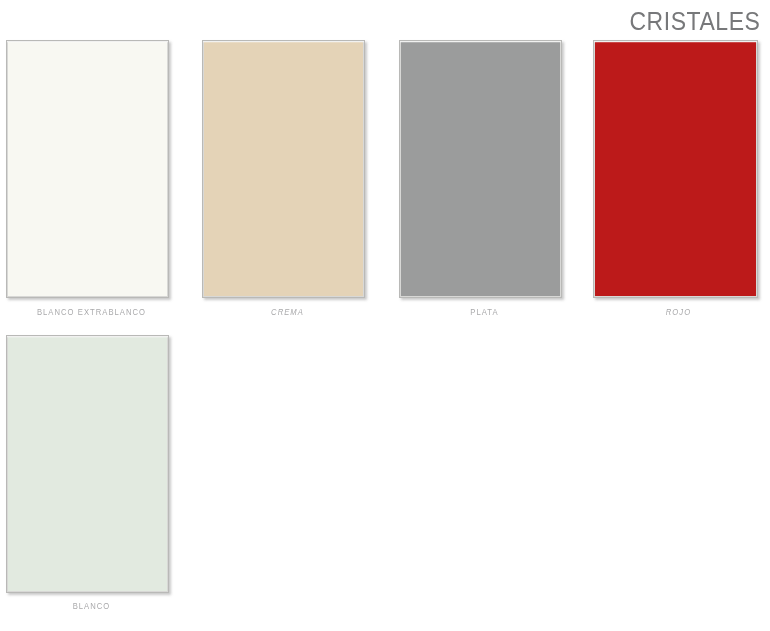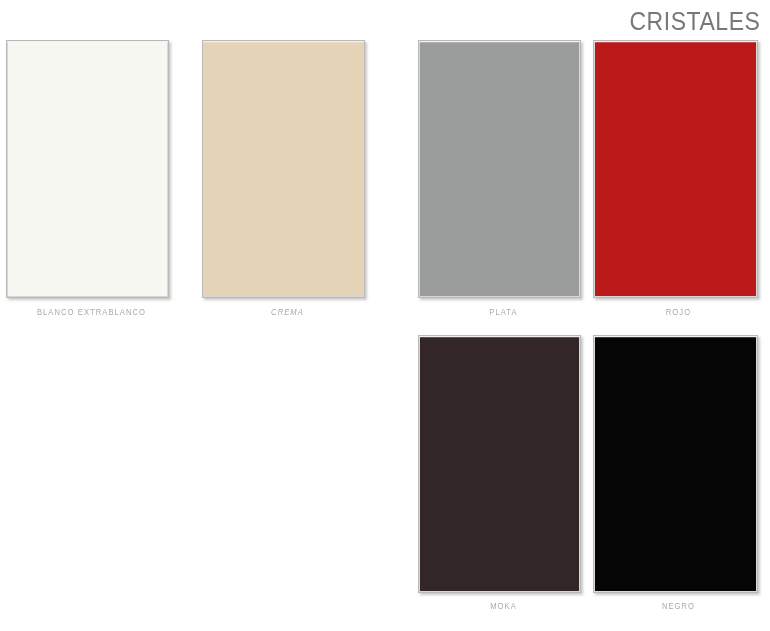--- a/index.html
+++ b/index.html
@@ -60,22 +60,22 @@
   }
 
   .swatch-cell {
     position: absolute;
     top: 0;
     width: 171px;
     height: 295px;
   }
   .swatch-cell.col-0 { left: 6px; }
   .swatch-cell.col-1 { left: 202px; font-style: italic; }
-  .swatch-cell.col-2 { left: 418px; }
-  .swatch-cell.col-3 { left: 593px; }
+  .swatch-cell.col-2 { left: 399px; }
+  .swatch-cell.col-3 { left: 593px; font-style: italic; }
 
   .swatch-cell.col-0 .swatch-chip,
   .swatch-cell.col-1 .swatch-chip { width: 163px; }
   .swatch-cell.col-2 .swatch-chip { width: 163px; }
   .swatch-cell.col-3 .swatch-chip { width: 165px; }
 
   .swatch-chip {
     position: relative;
     height: 258px;
     box-sizing: border-box;
@@ -145,28 +145,24 @@
 
       <div class="swatch-cell col-3">
         <div class="swatch-chip" style="background-color: rgb(188, 26, 26);"></div>
         <div class="swatch-label">ROJO</div>
       </div>
 
     </div>
 
     <div class="swatch-row row-1">
 
+      <div class="swatch-cell col-0">
+        <div class="swatch-chip" style="background-color: rgb(226, 234, 224);"></div>
+        <div class="swatch-label">BLANCO</div>
+      </div>
 
 
-      <div class="swatch-cell col-2">
-        <div class="swatch-chip" style="background-color: rgb(51, 38, 38);"></div>
-        <div class="swatch-label">MOKA</div>
-      </div>
 
-      <div class="swatch-cell col-3">
-        <div class="swatch-chip" style="background-color: rgb(5, 5, 5);"></div>
-        <div class="swatch-label">NEGRO</div>
-      </div>
 
     </div>
 
   </div>
 </div>
 
 </body></html>

